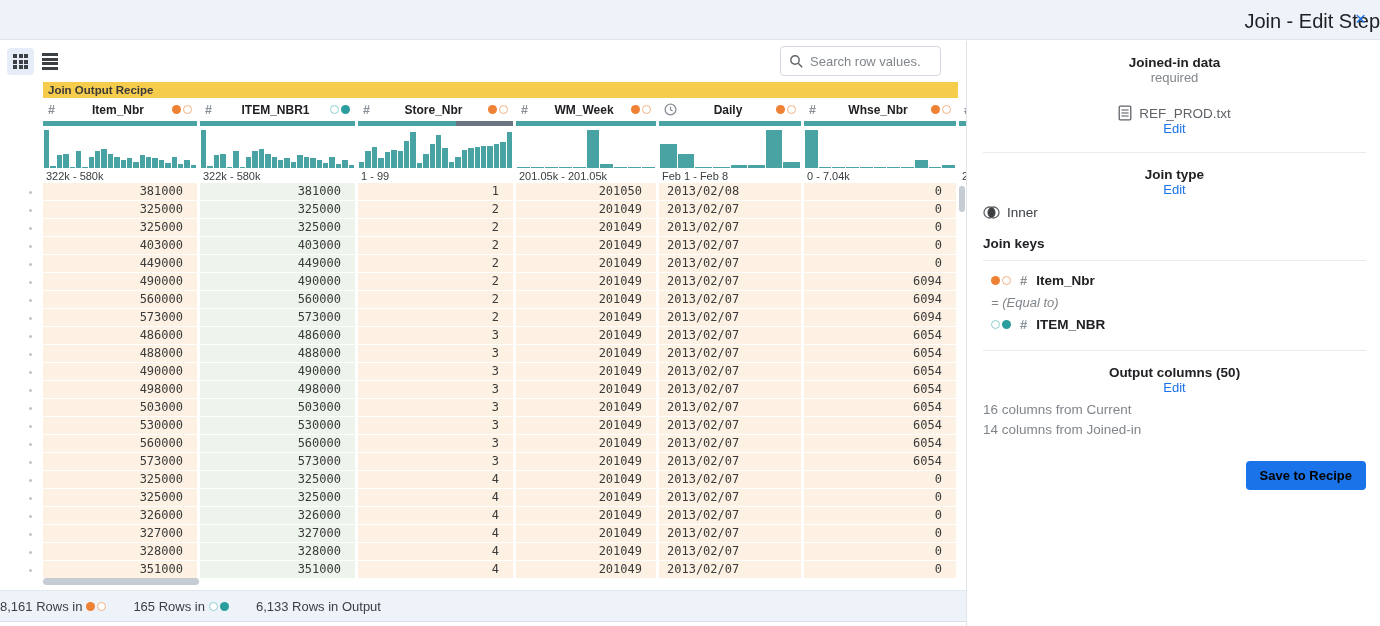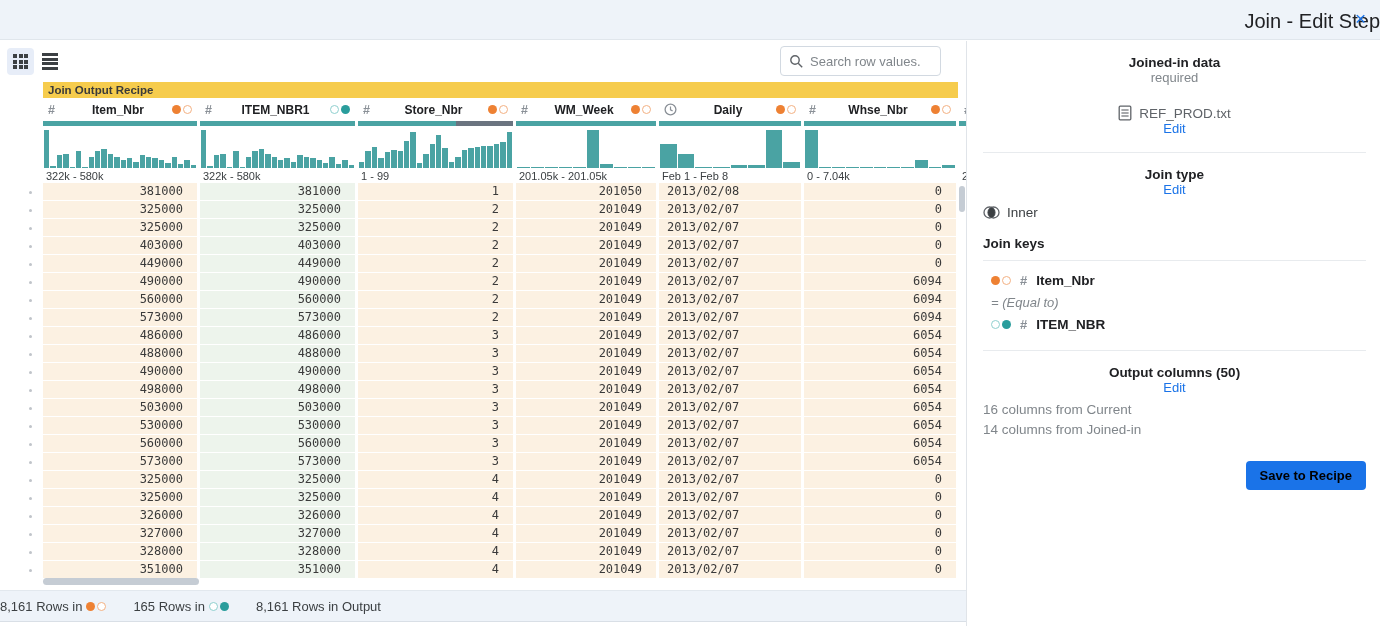--- a/index.html
+++ b/index.html
@@ -545,21 +545,21 @@
         </span>
       </span>
       <span class="seg">
         <span>165 Rows in</span>
         <span class="dots">
           <span class="dot o-teal"></span>
           <span class="dot f-teal"></span>
         </span>
       </span>
       <span class="seg">
-        <span>8,161 Rows in Output</span>
+        <span>6,133 Rows in Output</span>
       </span>
     </div>
 
   <aside class="panel">
 
     <div class="prow">
       <span class="ptitle">Joined-in data</span>
       <span class="pmuted">required</span>
     </div>
     <div class="prow" style="margin-top:20px">

